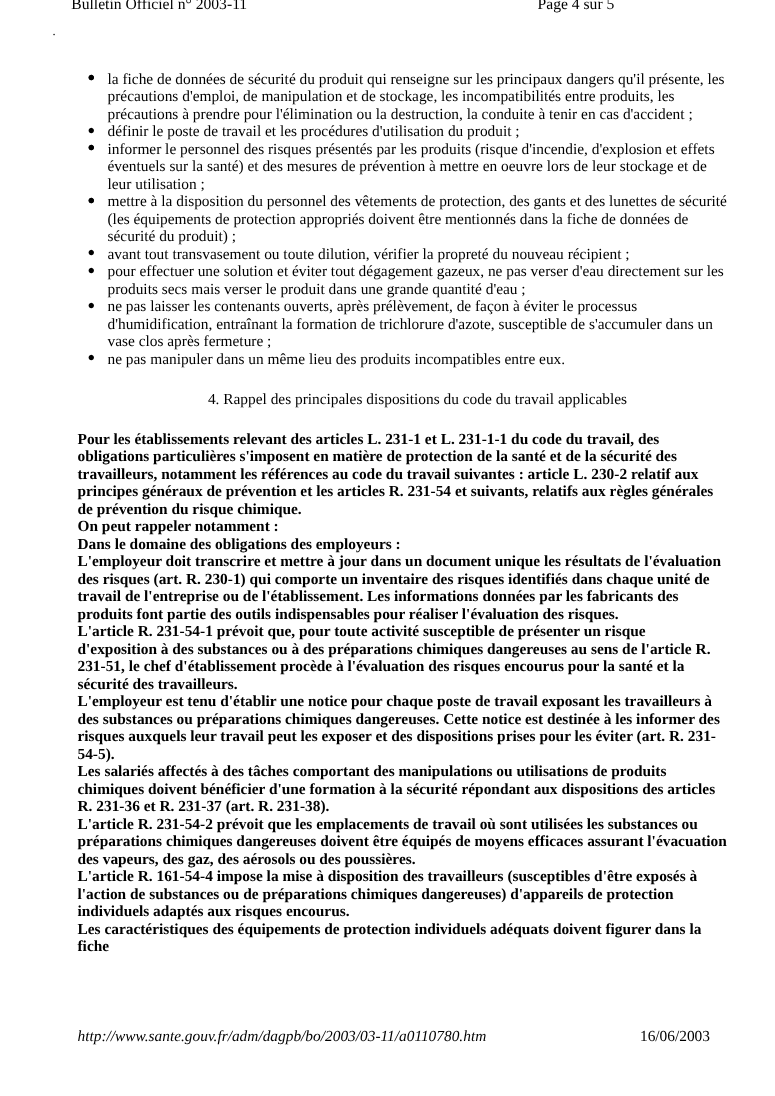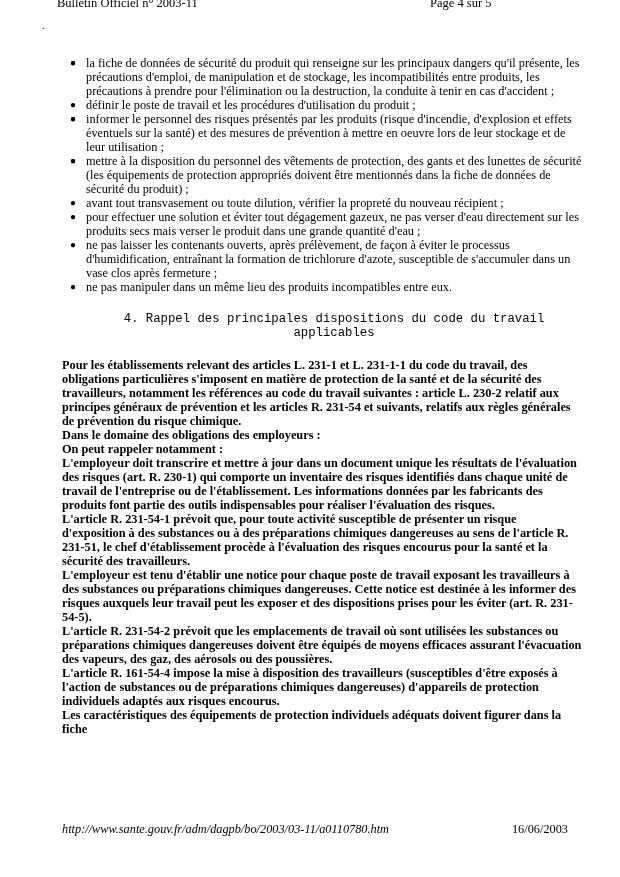--- a/index.html
+++ b/index.html
@@ -19,21 +19,21 @@
   .content {
     position: absolute; left: 62px; top: 56px; width: 520px;
     font-size: 12.3px; line-height: 14px;
   }
   ul.bullets { margin: 0; padding: 0 0 0 24px; list-style: none; }
   ul.bullets li { position: relative; margin: 0; }
   ul.bullets li .bullet {
     position: absolute; left: -16px; top: 0; font-size: 10px;
   }
   .section-title {
-    text-align: center; margin: 18px 0 18px 0; padding-left: 24px; font-family: Liberation Mono, monospace;
+    text-align: center; margin: 18px 0 18px 0; padding-left: 24px;
   }
   .para { margin: 0; font-weight: bold; }
   .footer {
     position: absolute; top: 822px; left: 62px; width: 506px;
     font-size: 12.3px; line-height: 14px;
   }
   .footer .url { position: absolute; left: 0; top: 0; font-style: italic; }
   .footer .date { position: absolute; right: 0; top: 0; }
 </style>
 </head>
@@ -56,25 +56,26 @@
     <li><span class="bullet">●</span><span>mettre à la disposition du personnel des vêtements de protection, des gants et des lunettes de sécurité (les équipements de protection appropriés doivent être mentionnés dans la fiche de données de sécurité du produit) ;</span></li>
     <li><span class="bullet">●</span><span>avant tout transvasement ou toute dilution, vérifier la propreté du nouveau récipient ;</span></li>
     <li><span class="bullet">●</span><span>pour effectuer une solution et éviter tout dégagement gazeux, ne pas verser d'eau directement sur les produits secs mais verser le produit dans une grande quantité d'eau ;</span></li>
     <li><span class="bullet">●</span><span>ne pas laisser les contenants ouverts, après prélèvement, de façon à éviter le processus d'humidification, entraînant la formation de trichlorure d'azote, susceptible de s'accumuler dans un vase clos après fermeture ;</span></li>
     <li><span class="bullet">●</span><span>ne pas manipuler dans un même lieu des produits incompatibles entre eux.</span></li>
   </ul>
 
   <div class="section-title">4. Rappel des principales dispositions du code du travail applicables</div>
 
   <p class="para">Pour les établissements relevant des articles L. 231-1 et L. 231-1-1 du code du travail, des obligations particulières s'imposent en matière de protection de la santé et de la sécurité des travailleurs, notamment les références au code du travail suivantes : article L. 230-2 relatif aux principes généraux de prévention et les articles R. 231-54 et suivants, relatifs aux règles générales de prévention du risque chimique.</p>
+  <p class="para">On peut rappeler notamment :</p>
   <p class="para">Dans le domaine des obligations des employeurs :</p>
-  <p class="para">On peut rappeler notamment :</p>
   <p class="para">L'employeur doit transcrire et mettre à jour dans un document unique les résultats de l'évaluation des risques (art. R. 230-1) qui comporte un inventaire des risques identifiés dans chaque unité de travail de l'entreprise ou de l'établissement. Les informations données par les fabricants des produits font partie des outils indispensables pour réaliser l'évaluation des risques.</p>
   <p class="para">L'article R. 231-54-1 prévoit que, pour toute activité susceptible de présenter un risque d'exposition à des substances ou à des préparations chimiques dangereuses au sens de l'article R. 231-51, le chef d'établissement procède à l'évaluation des risques encourus pour la santé et la sécurité des travailleurs.</p>
   <p class="para">L'employeur est tenu d'établir une notice pour chaque poste de travail exposant les travailleurs à des substances ou préparations chimiques dangereuses. Cette notice est destinée à les informer des risques auxquels leur travail peut les exposer et des dispositions prises pour les éviter (art. R. 231-54-5).</p>
+  <p class="para">Les salariés affectés à des tâches comportant des manipulations ou utilisations de produits chimiques doivent bénéficier d'une formation à la sécurité répondant aux dispositions des articles R. 231-36 et R. 231-37 (art. R. 231-38).</p>
   <p class="para">L'article R. 231-54-2 prévoit que les emplacements de travail où sont utilisées les substances ou préparations chimiques dangereuses doivent être équipés de moyens efficaces assurant l'évacuation des vapeurs, des gaz, des aérosols ou des poussières.</p>
   <p class="para">L'article R. 161-54-4 impose la mise à disposition des travailleurs (susceptibles d'être exposés à l'action de substances ou de préparations chimiques dangereuses) d'appareils de protection individuels adaptés aux risques encourus.</p>
   <p class="para">Les caractéristiques des équipements de protection individuels adéquats doivent figurer dans la fiche</p>
 </div>
 
 <div class="footer">
   <span class="url">http://www.sante.gouv.fr/adm/dagpb/bo/2003/03-11/a0110780.htm</span>
   <span class="date">16/06/2003</span>
 </div>
 

